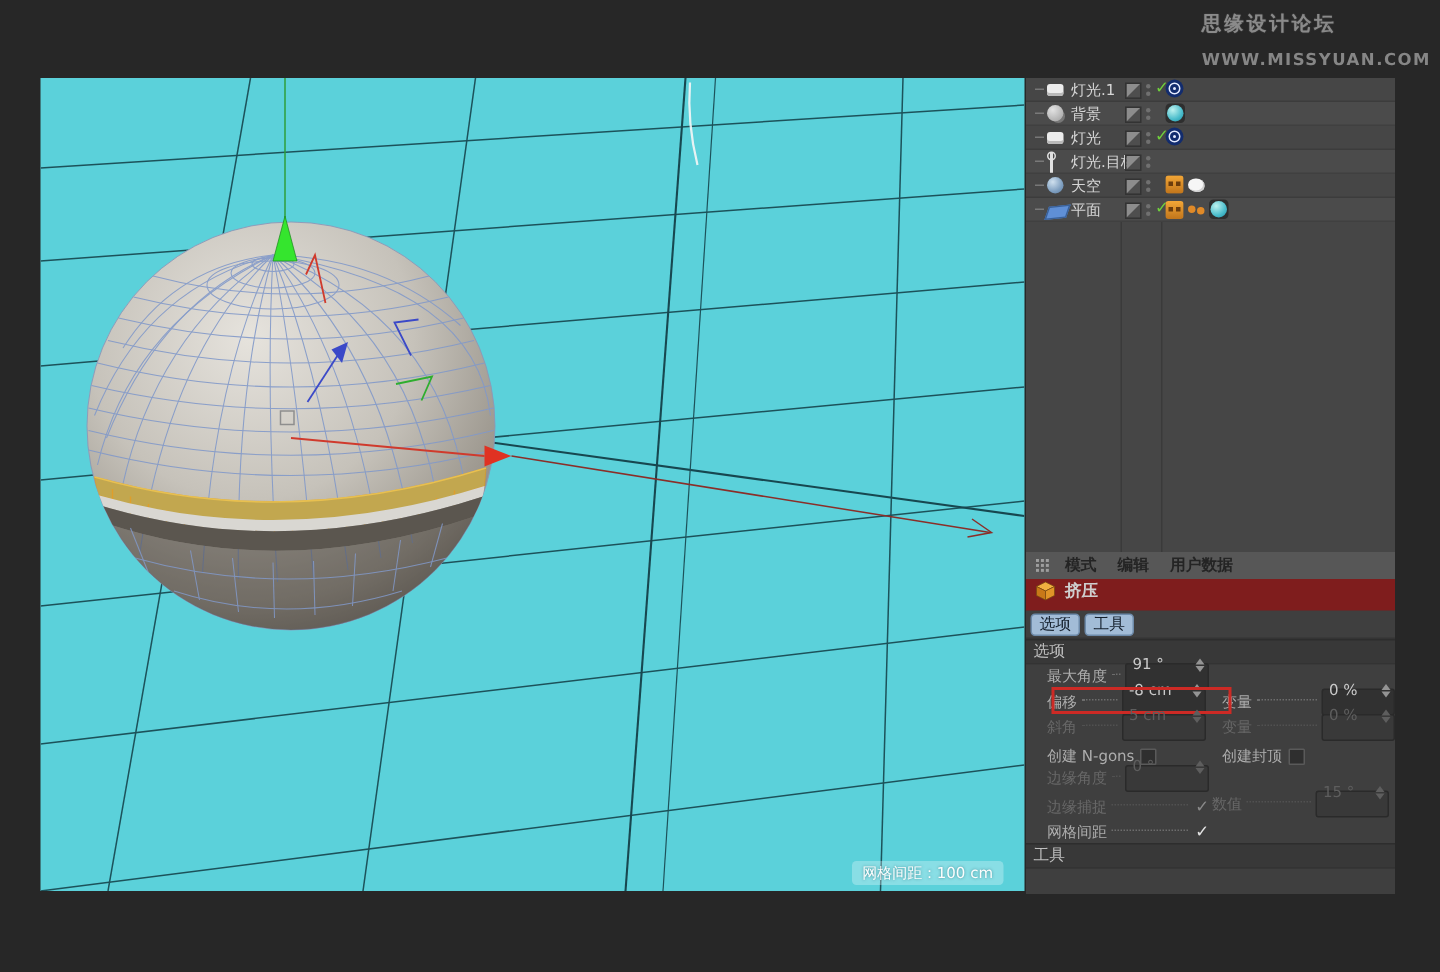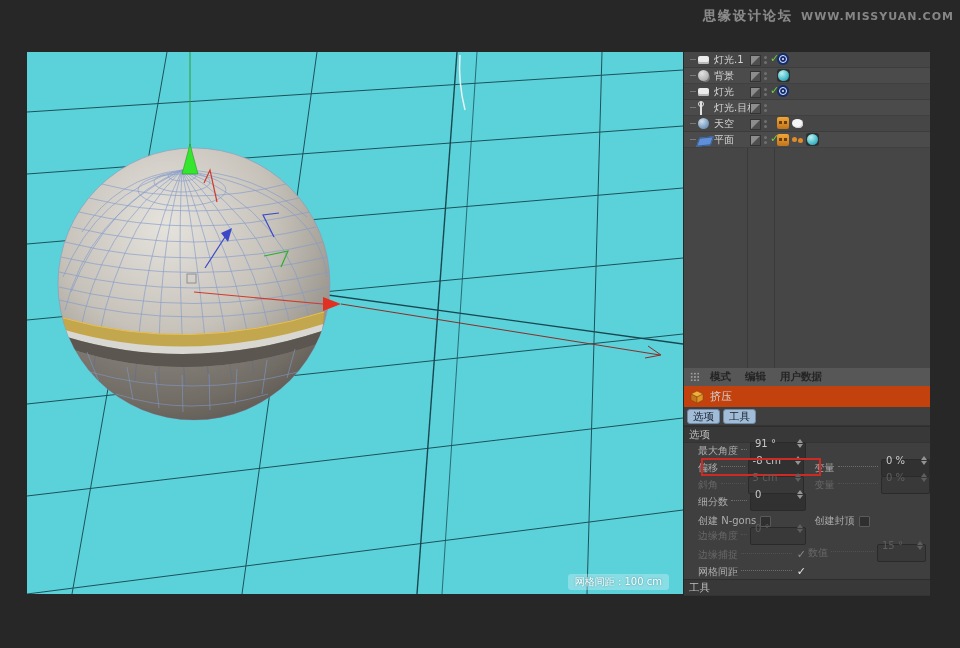--- a/index.html
+++ b/index.html
@@ -2,21 +2,21 @@
 <html><head>
 <meta charset="utf-8">
 <style>
   html,body{margin:0;padding:0;}
   body{
     width:960px;height:648px;position:relative;overflow:hidden;
     background:#272727;font-family:"DejaVu Sans","Liberation Sans",sans-serif;
     -webkit-font-smoothing:antialiased;
   }
   
-  .watermark{position:absolute;top:7px;right:6px;display:flex;align-items:baseline;gap:8px;color:#8f8f8f;}
+  .watermark{position:absolute;top:7px;right:6px;display:flex;align-items:baseline;gap:8px;color:#8f8f8f;flex-direction:column;}
   .wm-name{font-size:13px;font-weight:bold;letter-spacing:2px;color:#8a8a8a;text-shadow:0 0 1px #555;}
   .wm-url{font-size:11px;font-weight:bold;letter-spacing:1px;color:#868686;}
   
   .viewport{position:absolute;left:27px;top:52px;width:656px;height:542px;background:#5bd1da;overflow:hidden;}
   .grid-label{
     position:absolute;right:14px;bottom:4px;padding:1px 7px;border-radius:3px;
     background:rgba(235,250,252,.32);color:#fdfdfd;font-size:10px;
     text-shadow:0 0 2px rgba(0,70,80,.55);
   }
   
@@ -50,21 +50,21 @@
     background:radial-gradient(circle at 35% 30%,#bdf2ef,#49bccb 60%,#1f8fa5);}
   .tag-comp{width:12px;height:12px;border-radius:2px;background:linear-gradient(#f2a636,#c1751b);
     background-color:#d98a24;position:relative;}
   .tag-comp::before{content:"";position:absolute;left:2px;top:4px;width:3px;height:3px;background:#6b3c0c;box-shadow:5px 0 0 #6b3c0c;}
   .tag-cloud{width:11px;height:9px;background:#f6f6f6;border-radius:55% 60% 50% 65%;box-shadow:inset -1px -1px 0 #cfcfcf;}
   .tag-dot{width:5px;height:5px;border-radius:50%;background:#e08a28;box-shadow:6px 1px 0 #e08a28;margin-right:6px;}
   
   .am{position:absolute;left:684px;top:368px;width:246px;height:228px;background:#3f3f3f;font-size:10px;}
   .am-menubar{height:18px;background:#575757;display:flex;align-items:center;gap:14px;padding-left:6px;color:#242424;font-size:10.5px;font-weight:bold;}
   .am-menugrid{width:10px;height:10px;background-image:radial-gradient(#9e9e9e 1px,transparent 1.3px);background-size:3.3px 3.3px;margin-right:-4px;}
-  .am-objrow{height:21px;display:flex;align-items:center;gap:5px;padding-left:5px;color:#cfcfcf;font-size:11px;background:#c2410c;}
+  .am-objrow{height:21px;display:flex;gap:5px;padding-left:5px;color:#cfcfcf;font-size:11px;background:#7f1d1d;font-weight:bold;}
   .am-tabs{height:18px;display:flex;align-items:center;gap:3px;padding-left:3px;border-bottom:1px solid #343434;}
   .tab{height:13px;line-height:13px;padding:0 5px;background:#a2bcd7;border:1px solid #6d8aa9;border-radius:3px;color:#141f2c;font-size:10.5px;}
   .am-section{height:15px;line-height:15px;background:#383838;border-top:1px solid #2d2d2d;border-bottom:1px solid #333;
     color:#bfbfbf;padding-left:5px;font-size:10.5px;}
   .am-fields{position:relative;background:#3f3f3f;}
   .am-row{display:flex;align-items:flex-end;height:17px;padding-left:14px;position:relative;}
   .cellL{display:flex;align-items:center;width:108px;position:relative;}
   .cellR{display:flex;align-items:center;width:118px;margin-left:11px;}
   .flabel{color:#adadad;white-space:nowrap;}
   .flabel.dis{color:#676767;}
@@ -362,30 +362,20 @@
       <div class="cellR">
         <span class="flabel dis">变量</span>
         <span class="leader dis"></span>
         <span class="field dis">
           <span>0 %</span>
           <span class="spin"></span>
         </span>
       </div>
     </div>
 
-    <div class="am-row">
-      <div class="cellL">
-        <span class="flabel">细分数</span>
-        <span class="leader"></span>
-        <span class="field">
-          <span>0</span>
-          <span class="spin"></span>
-        </span>
-      </div>
-    </div>
 
     <div class="am-row">
       <div class="cellL">
         <span class="flabel">创建 N-gons</span>
         <span class="cb"></span>
       </div>
       <div class="cellR">
         <span class="flabel">创建封顶</span>
         <span class="cb"></span>
       </div>

